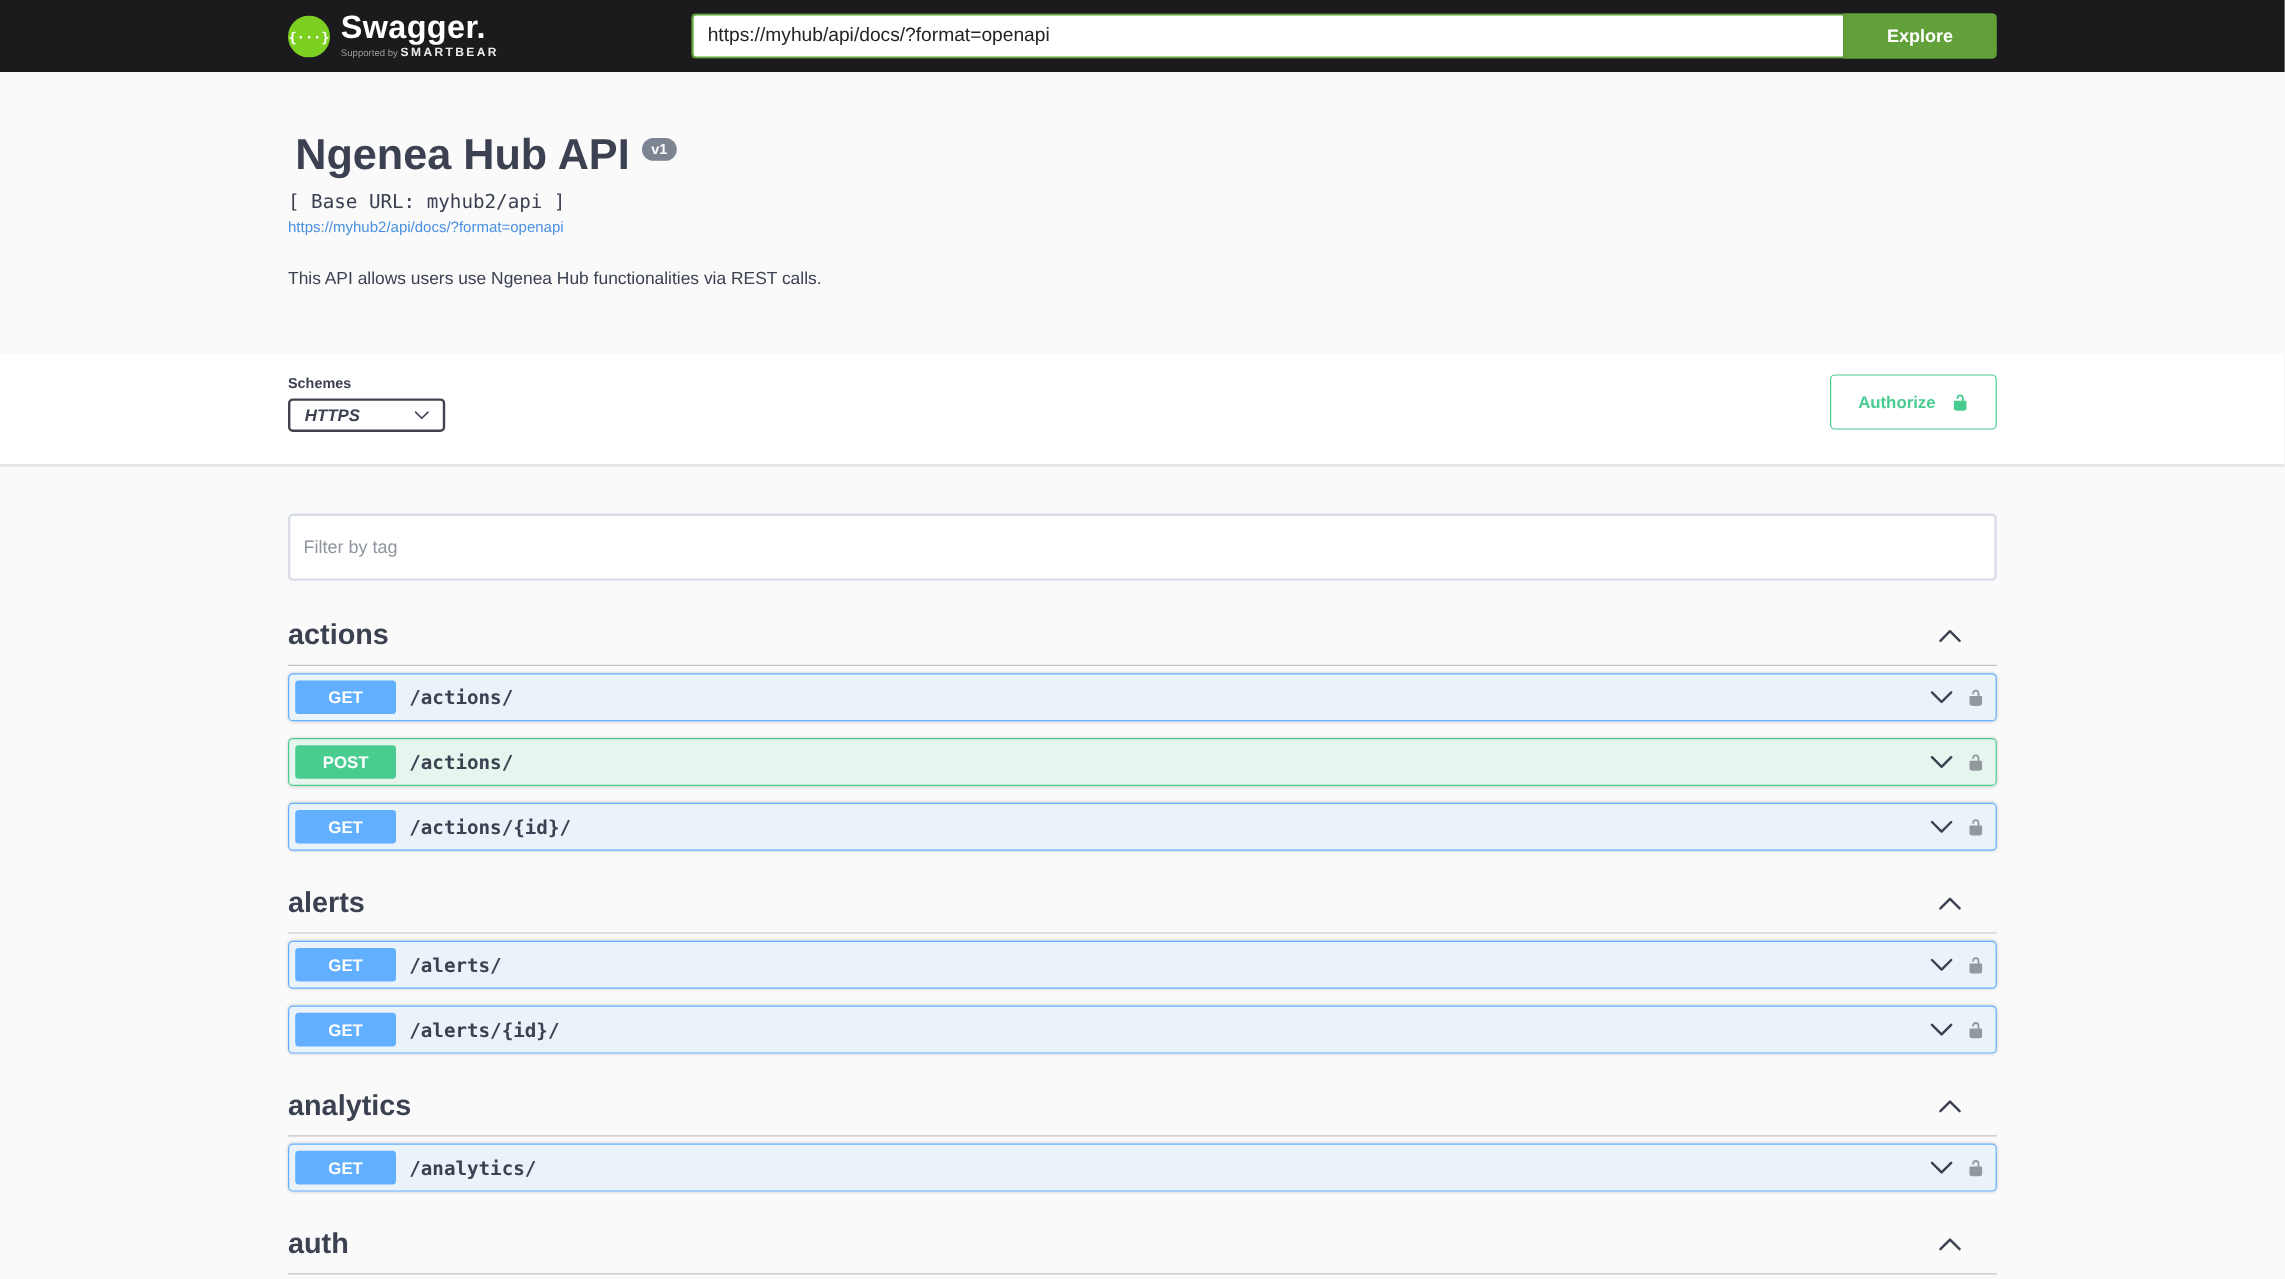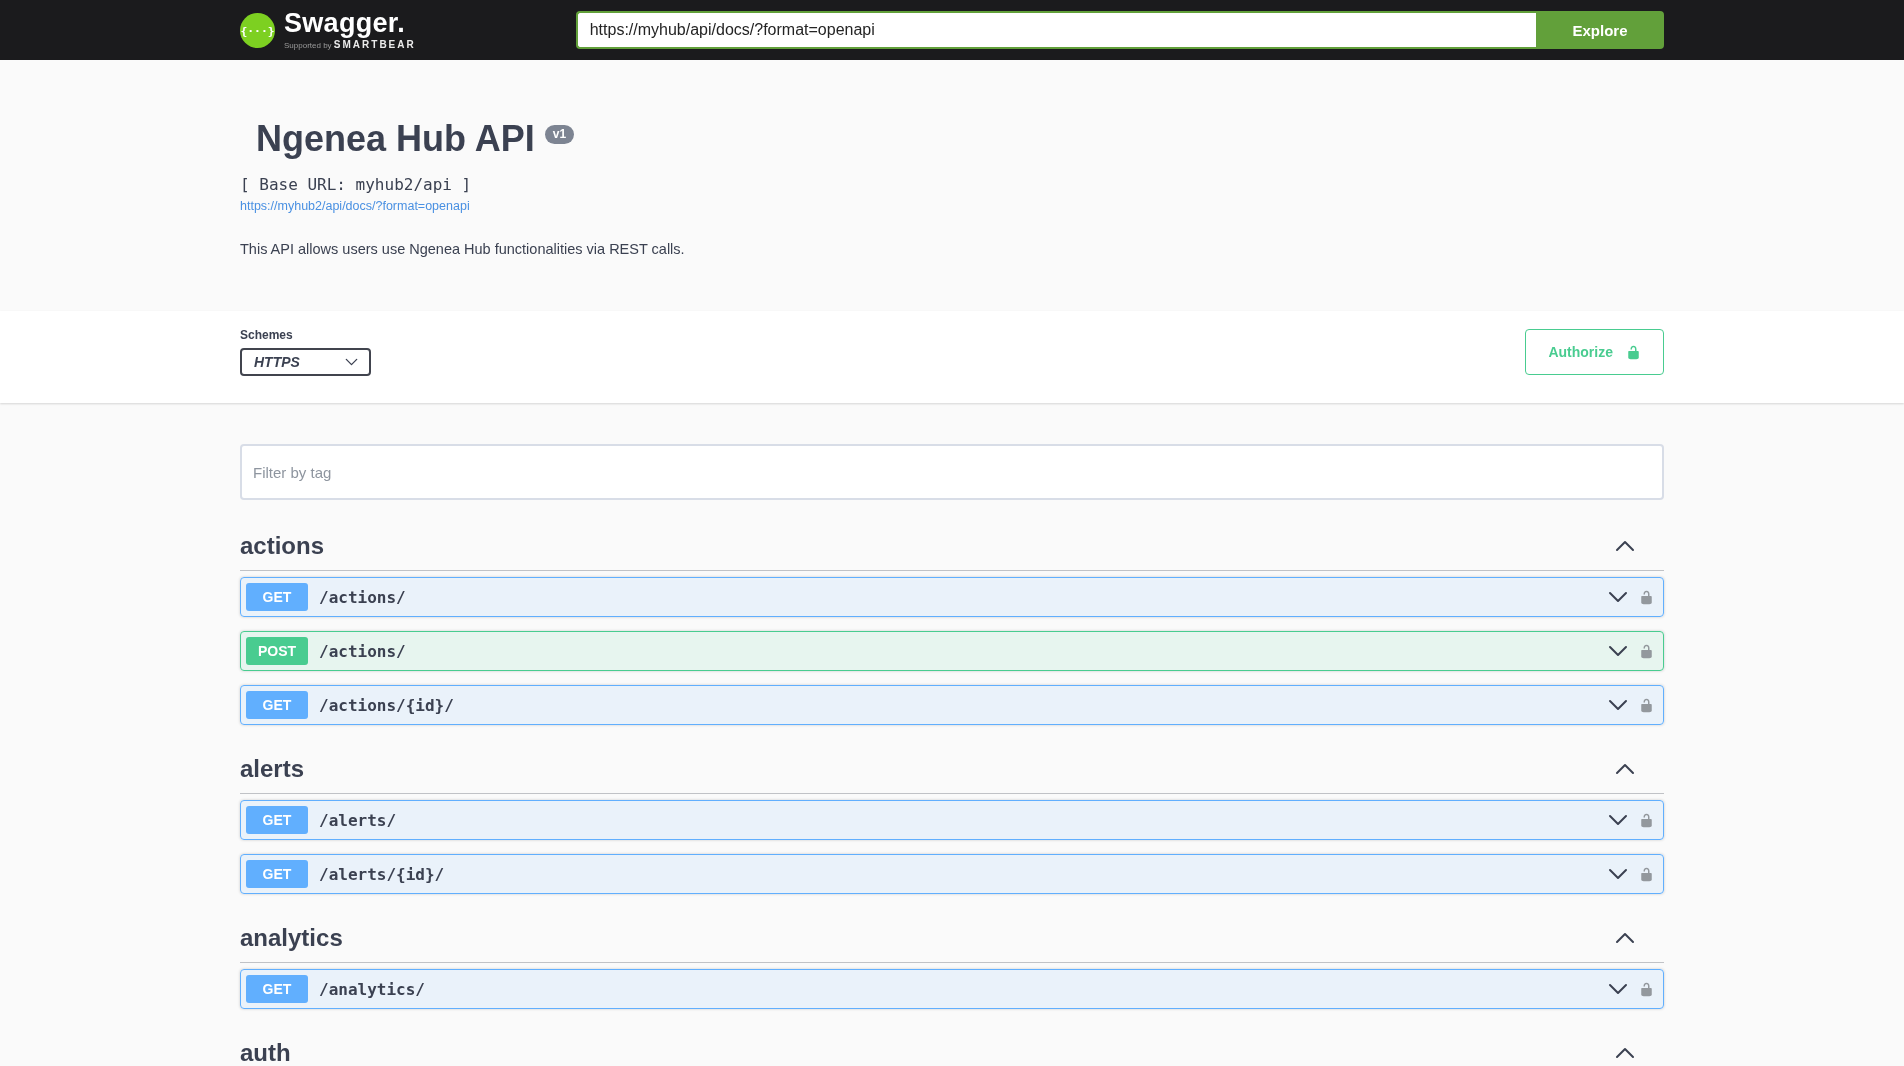--- a/index.html
+++ b/index.html
@@ -42,33 +42,33 @@
     font-family:"Liberation Sans",sans-serif;outline:none;background:#fff;
   }
   .explore-btn{
     width:128px;height:38px;border:none;border-radius:0 4px 4px 0;
     background:var(--explore-green);color:#fff;font-size:15px;font-weight:700;
     font-family:"Liberation Sans",sans-serif;cursor:pointer;
   }
 
   
   .info-section{background:var(--page-bg);padding:42px 0 54px;}
-  .api-title{margin:16px;font-size:36px;font-weight:700;color:var(--text-dark);line-height:1.15;}
+  .api-title{margin:6px;font-size:36px;font-weight:700;color:var(--text-dark);line-height:1.15;}
   .version-badge{
     display:inline-block;background:var(--version-badge-bg);color:#fff;
     font-size:12px;font-weight:700;border-radius:57px;padding:3px 8px 4px;
     margin-left:10px;vertical-align:super;line-height:1;
   }
   .base-url{margin-top:9px;font-family:"DejaVu Sans Mono",monospace;font-size:16px;color:var(--text-dark);}
   .spec-link{display:inline-block;margin-top:5px;font-size:12.5px;color:var(--link-blue);text-decoration:none;cursor:pointer;}
   .description{margin:27px 0 0;font-size:14.5px;color:var(--text-dark);}
 
   
   .scheme-container{background:#fff;box-shadow:0 1px 2px 0 rgba(0,0,0,.15);padding:17px 0 27px;}
-  .schemes-row{display:flex;justify-content:space-between;align-items:center;}
+  .schemes-row{display:flex;justify-content:space-between;align-items:flex-start;}
   .schemes-label{display:block;font-size:12px;font-weight:700;color:var(--text-dark);margin-bottom:6px;}
   .scheme-select{
     width:131px;height:28px;border:2px solid #41444e;border-radius:4px;background:#fff;
     display:flex;align-items:center;justify-content:space-between;
     padding:0 11px 0 12px;font-size:14px;font-weight:700;color:var(--text-dark);cursor:pointer;font-style:italic;
   }
   .authorize-btn{
     display:flex;align-items:center;gap:13px;background:#fff;
     border:1.5px solid var(--authorize-green);color:var(--authorize-green);
     border-radius:4px;padding:0 22px;height:46px;font-size:14px;font-weight:700;
@@ -95,21 +95,21 @@
   .opblock-tag .arrow{margin-right:29px;}
 
   .opblock{
     height:40px;margin-bottom:14px;border-radius:4px;border:1px solid;
     display:flex;align-items:center;padding:0 9px 0 5px;
     box-shadow:0 0 3px rgba(0,0,0,.19);cursor:pointer;
   }
   .opblock.get{border-color:var(--get-blue);background:rgba(97,175,254,.1);}
   .opblock.post{border-color:var(--post-green);background:rgba(73,204,144,.1);}
   .method{
-    width:62px;height:28px;line-height:28px;text-align:center;border-radius:3px;
+    width:84px;height:28px;line-height:28px;text-align:center;border-radius:3px;
     color:#fff;font-weight:700;font-size:14px;flex:none;
   }
   .opblock.get .method{background:var(--get-blue);}
   .opblock.post .method{background:var(--post-green);}
   .path{margin-left:11px;font-family:"DejaVu Sans Mono",monospace;font-size:16px;font-weight:700;color:var(--text-dark);}
   .opblock .arrow{margin-left:auto;}
   .opblock .lock-svg{margin-left:11px;width:15px;height:19px;fill:var(--lock-gray);flex:none;}
 
   .arrow{display:inline-flex;align-items:center;}
   .arrow svg{display:block;}

